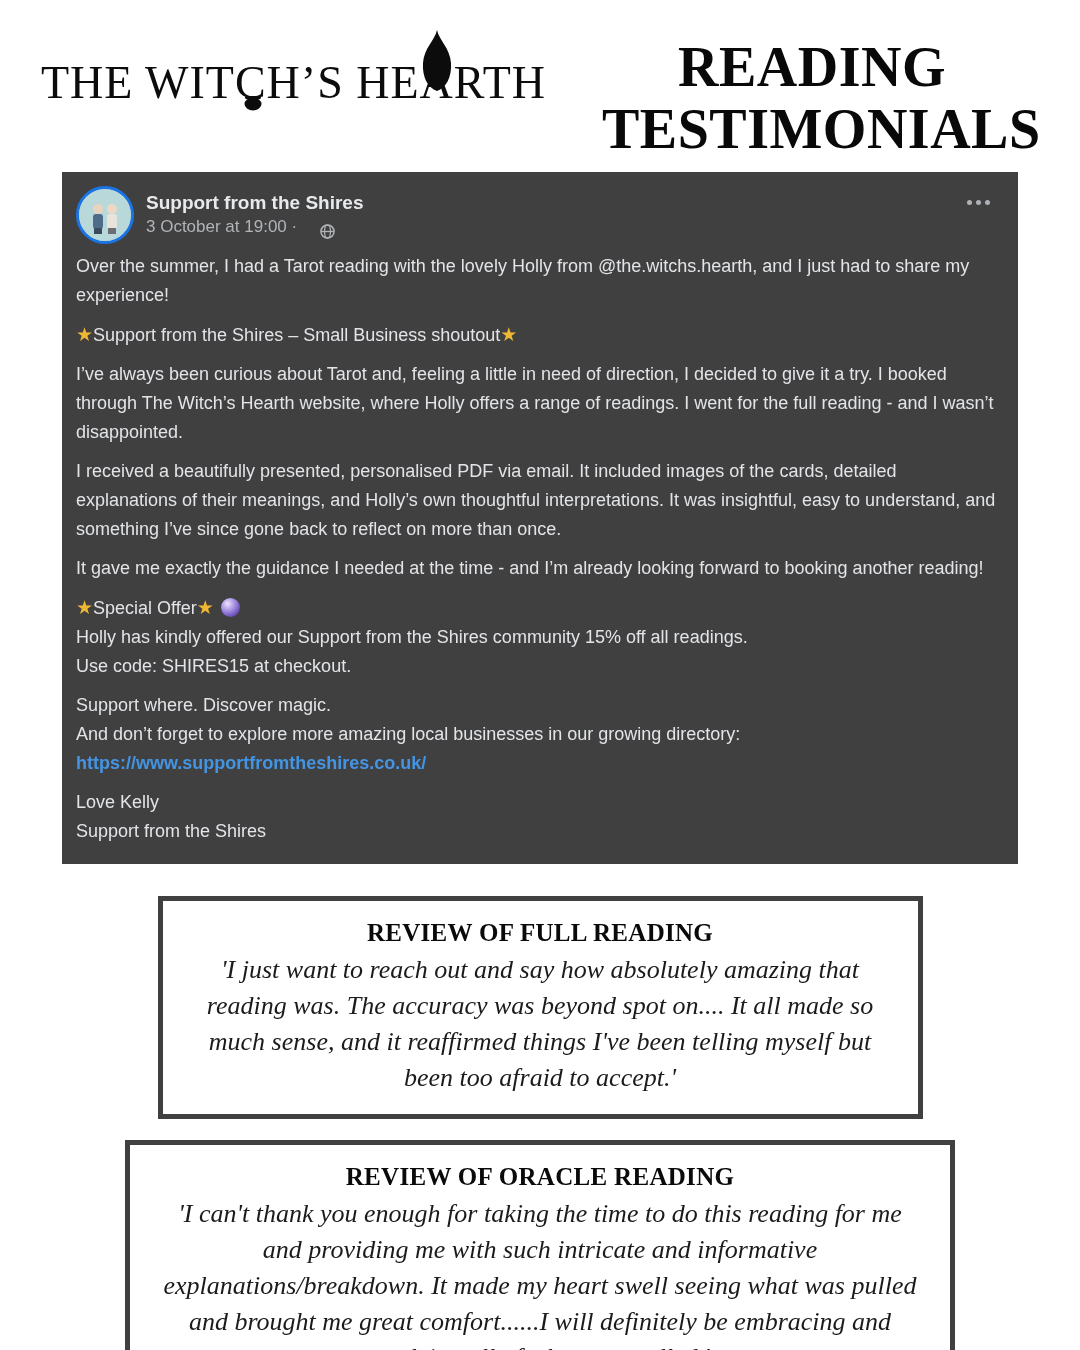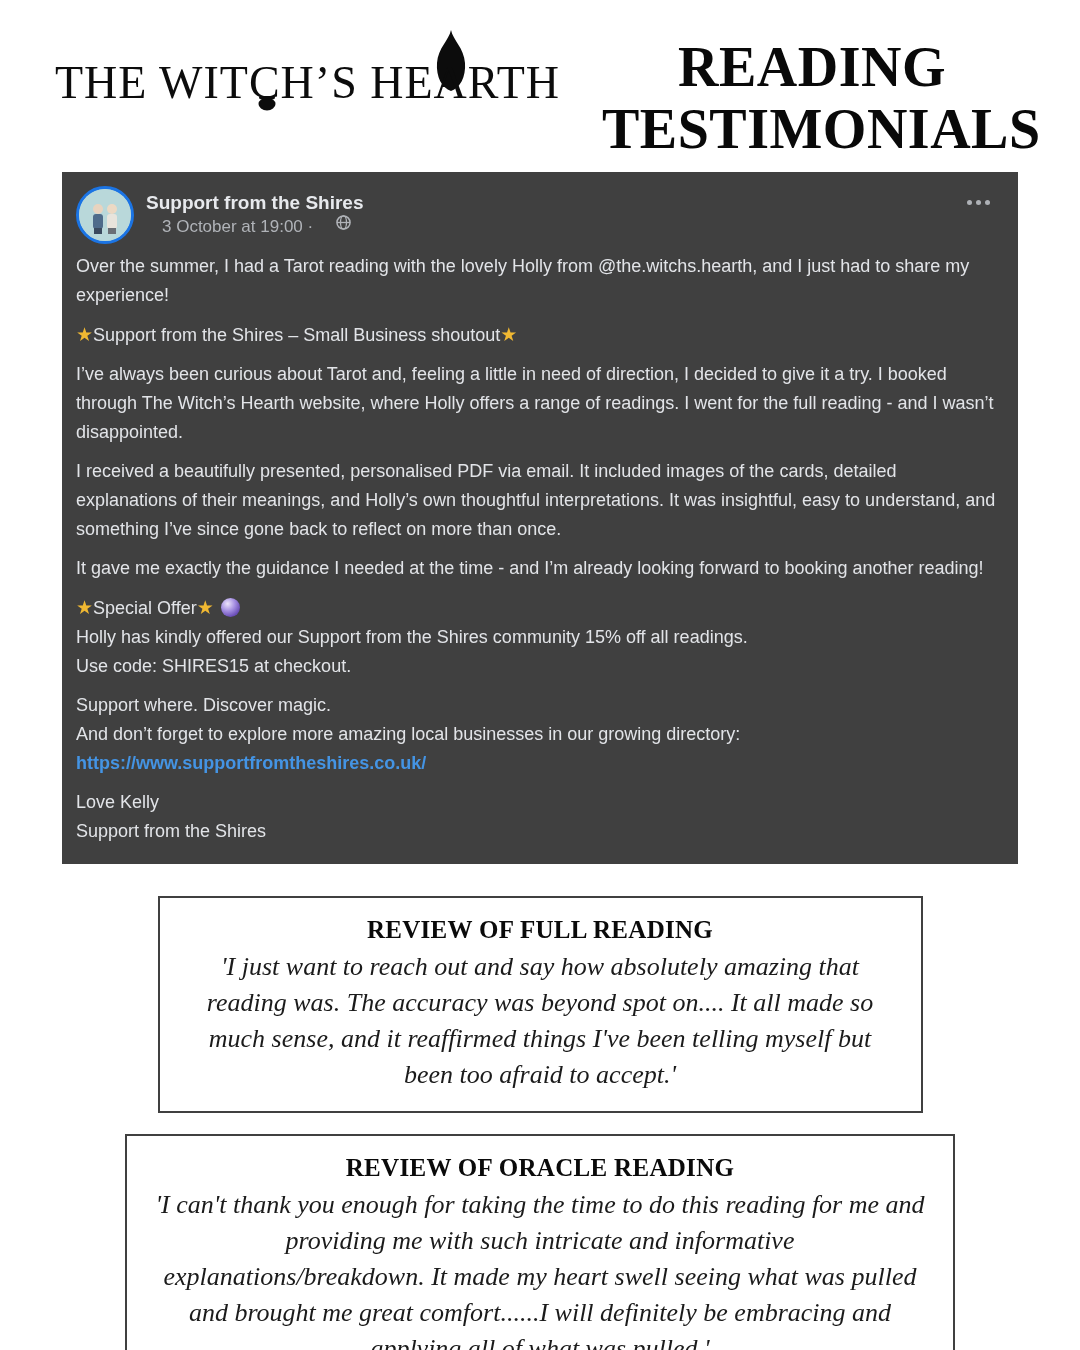--- a/index.html
+++ b/index.html
@@ -1,46 +1,46 @@
 <!DOCTYPE html>
 <html><head>
 <meta charset="utf-8">
 <style>
   * { margin:0; padding:0; box-sizing:border-box; }
   html,body { width:1080px; background:#ffffff; font-family:"Liberation Sans", sans-serif; }
   body { height:1350px; position:relative; overflow:hidden; }
 
   
-  .header { display:flex; justify-content:space-between; align-items:flex-start; padding:30px 58px 0 55px; height:160px; }
+  .header { display:flex; justify-content:space-between; align-items:flex-start; padding:30px 58px 0 41px; height:160px; }
   .logo { font-family:"Liberation Serif", serif; font-size:46px; color:#0c0c0c; letter-spacing:1px; margin-top:26px; white-space:nowrap; position:relative; }
   .logo-glyph { position:relative; display:inline-block; }
   .logo-flame { position:absolute; left:50%; transform:translateX(-50%); bottom:4px; z-index:0; }
   .logo-cauldron { position:absolute; left:58%; transform:translateX(-50%); bottom:-13px; }
   .page-title { font-family:"Liberation Serif", serif; font-weight:bold; font-size:56px; line-height:62px; text-align:center; color:#090909; width:420px; letter-spacing:0.5px; margin-top:6px; }
 
   
   .fb-post { width:956px; margin:12px auto 0; background:#404040; color:#e4e6eb; padding:14px 16px 18px 14px; }
   .post-header { display:flex; align-items:center; position:relative; margin-bottom:8px; }
   .avatar { width:58px; height:58px; border-radius:50%; border:3px solid #1b74e4; background:#b9d8da; overflow:hidden; flex:0 0 auto; display:flex; align-items:center; justify-content:center; }
   .post-meta { margin-left:12px; }
   .author { font-size:19px; font-weight:bold; color:#e7e9ed; line-height:24px; }
-  .timestamp-row { font-size:17px; color:#b0b3b8; line-height:24px; display:flex; align-items:flex-start; gap:23px;margin-left:16px; }
+  .timestamp-row { font-size:17px; color:#b0b3b8; line-height:24px; display:flex; align-items:flex-end; gap:23px; }
   .more { position:absolute; right:6px; top:8px; display:flex; gap:4px; cursor:pointer; padding:6px; }
   .more i { width:5px; height:5px; border-radius:50%; background:#aeb1b6; display:block; }
 
   .post-body { font-size:18px; line-height:29px; color:#e2e4e8; }
   .post-body .block { margin-top:10px; }
   .post-body .block:first-child { margin-top:4px; }
   .star { color:#f0b832; font-size:19px; font-family:"DejaVu Sans", sans-serif; }
   .crystal-ball { display:inline-block; width:19px; height:19px; border-radius:50%; margin-left:7px; vertical-align:-3px;
      background:radial-gradient(circle at 35% 30%, #ece4fb 0%, #a58fe2 40%, #6c50b8 72%, #3e2d7e 100%); }
   .fb-link { color:#4494e4; font-weight:bold; text-decoration:none; }
 
   
-  .review-box { border:2px solid #404040; background:#ffffff; text-align:center; margin:0 auto; padding:15px 26px 18px; }
+  .review-box { border:5px solid #404040; background:#ffffff; text-align:center; margin:0 auto; padding:15px 26px 18px; }
   .review-box.full { width:765px; margin-top:32px; }
   .review-box.oracle { width:830px; margin-top:21px; }
   .review-title { font-family:"Liberation Serif", serif; font-weight:bold; font-size:25px; line-height:34px; color:#0a0a0a; letter-spacing:0.3px; }
   .review-quote { font-family:"Liberation Serif", serif; font-style:italic; font-size:26px; line-height:36px; color:#1b1b1b; margin-top:2px; }
 </style>
 </head>
 <body>
 
 <div class="header">
   <div class="logo">

